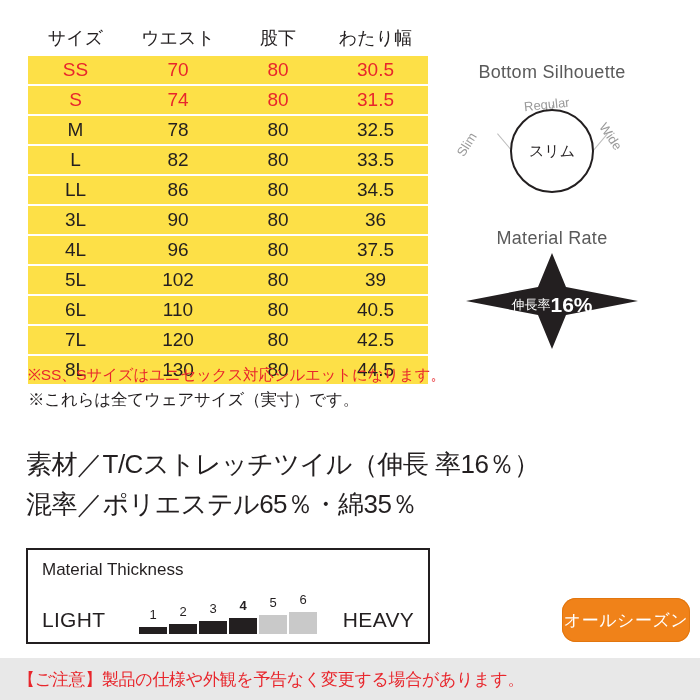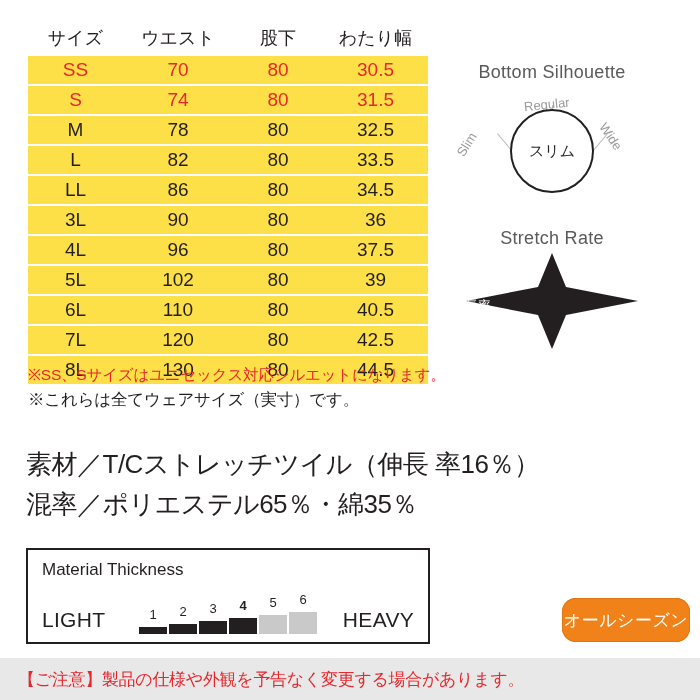--- a/index.html
+++ b/index.html
@@ -138,24 +138,24 @@
     width: 200px; height: 96px;
     margin-top: 4px;
   }
   .star {
     position: absolute;
     left: 14px; top: 0;
     width: 172px; height: 96px;
   }
   .star-text {
     position: absolute;
-    left: 0; top: 16px;
+    left: 0; top: 4px;
     width: 200px; height: 96px;
-    display: flex; flex-direction: column;
-    align-items: flex-start; justify-content: center;
+    display: flex; 
+    align-items: center; justify-content: center;
     color: #ffffff;
     line-height: 1.05;
     z-index: 2;
   }
   .star-text .s1 { font-size: 13px; }
   .star-text .s2 { font-size: 21px; font-weight: bold; }
 
   
   .thickness {
     position: absolute;
@@ -348,21 +348,21 @@
       <div class="sil-tick t2"></div>
       <div class="sil-tick t3"></div>
       <div class="sil-lbl sil-slim">Slim</div>
       <div class="sil-lbl sil-reg">Regular</div>
       <div class="sil-lbl sil-wide">Wide</div>
       <div class="sil-circle">スリム</div>
     </div>
   </div>
 
   <div class="stretch">
-    <div class="title">Stretch Rate</div>
+    <div class="title">Material Rate</div>
     <div class="star-wrap">
       <svg class="star" viewBox="0 0 172 96">
         <polygon points="86,0 100,34 172,48 100,62 86,96 72,62 0,48 72,34" fill="#231f20"></polygon>
       </svg>
       <div class="star-text">
         <span class="s1">伸長率</span>
         <span class="s2">16%</span>
       </div>
     </div>
   </div>

